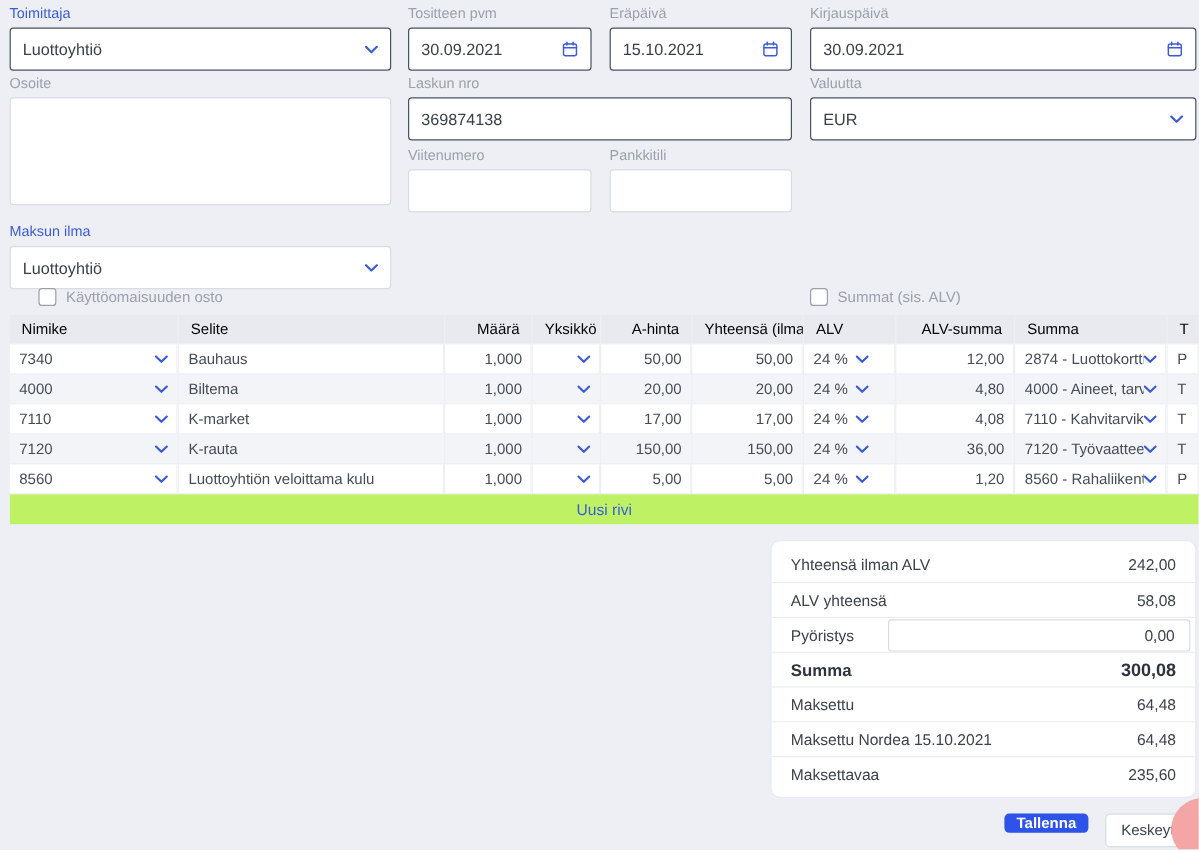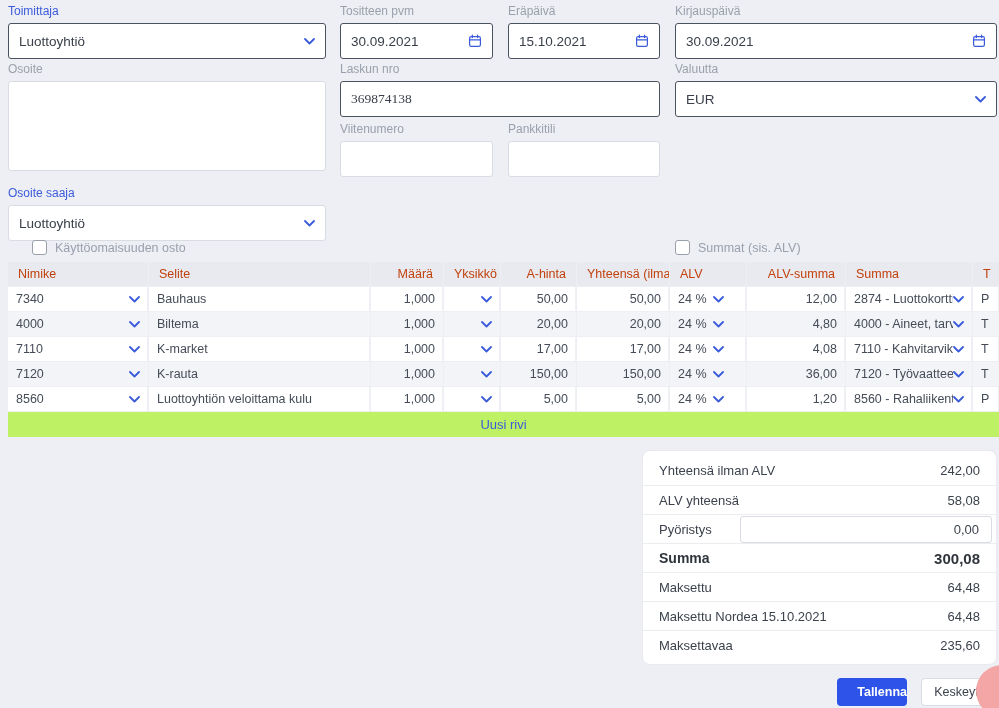--- a/index.html
+++ b/index.html
@@ -14,21 +14,21 @@
   .lbl { display:block; font-size:12px; line-height:14px; color:#9aa0ac; margin-bottom:5px; }
   .lbl.blue { color:#3b5bdb; }
   .ctrl {
     width:100%; height:28px; background:#fff; border-radius:3px;
     display:flex; align-items:center; justify-content:space-between;
     padding:17px 10px; font-size:13.5px; color:#3a404a;
   }
   .ctrl.dark { border:1px solid #4a5260; }
   .ctrl.light { border:1px solid #d9dce3; }
   input.ctrl { display:block; }
-  input.ctrl.dark { border:1px solid #4a5260;font-family:Liberation Serif, serif; }
+  input.ctrl.dark { border:1px solid #4a5260; }
   input.ctrl.light { border:1px solid #d9dce3; }
   textarea.ta {
     width:100%; height:90px; background:#fff; border:1px solid #d9dce3;
     border-radius:3px; resize:none; padding:6px 10px; font-size:13.5px;
     font-family:inherit; color:#3a404a;
   }
   .chev { flex:0 0 auto; }
   .cal { flex:0 0 auto; cursor:pointer; }
 
   .cb { position:absolute; display:flex; align-items:center; gap:8px;
@@ -39,21 +39,21 @@
   
   .table { position:absolute; left:8px; top:262px; width:991px; overflow:hidden;
            font-size:12.5px; color:#454c57; }
   .thead, .trow {
     display:grid;
     grid-template-columns:140px 221px 72px 56px 75px 92px 76px 98px 126px 1fr;
     column-gap:1px;
   }
   .thead { height:24px; margin-bottom:1px; }
   .th { background:#e8eaf0; display:flex; align-items:center; padding:0 10px;
-        white-space:nowrap; overflow:hidden; color:#c2410c;text-align:right; }
+        white-space:nowrap; overflow:hidden; color:#000000;text-align:right; }
   .th.r { justify-content:flex-end; }
   .trow { height:24px; margin-bottom:1px; }
   .td { background:#fff; display:flex; align-items:center; padding:0 8px;
         white-space:nowrap; overflow:hidden; box-shadow:inset -1px 0 0 #f0f1f5; }
   .trow.stripe .td { background:#f3f4f8; box-shadow:none; }
   .td.sel { justify-content:space-between; }
   .td.num { justify-content:flex-end; }
   .td.yks { justify-content:flex-end; }
   .td.alv { justify-content:space-between; padding-right:22px; }
   .td.tili { justify-content:space-between; }
@@ -68,23 +68,23 @@
           justify-content:space-between; padding:0 16px; font-size:13px;
           color:#3c424c; border-top:1px solid #ecedf1;gap:11px; }
   .srow:first-child { border-top:none; }
   .srow.total .s-label { font-weight:700; font-size:14px; color:#2f343c; }
   .srow.total .s-value { font-weight:700; font-size:15px; color:#2f343c; }
   .round-input { position:absolute; right:4px; top:1px; width:252px; height:27px;
           border:1px solid #d9dce3; border-radius:3px; text-align:right;
           padding:0 12px; font-size:13px; color:#3c424c; font-family:inherit; }
 
   
-  .btn-save { position:absolute; left:837px; top:678px; width:70px; height:28px;
+  .btn-save { position:absolute; left:837px; top:678px; width:70px; height:16px;
           background:#2d53e8; color:#fff; border:none; border-radius:4px;
-          font-size:12.5px; font-weight:700; font-family:inherit; cursor:pointer;text-align:right; }
+          font-size:12.5px; font-weight:700; font-family:inherit; cursor:pointer; }
   .btn-cancel { position:absolute; left:921px; top:678px; width:78px; height:28px;
           background:#fff; color:#3c424c; border:1px solid #d9dce3; border-radius:4px;
           font-size:12.5px; font-family:inherit; cursor:pointer; }
   .fab { position:absolute; left:976px; top:665px; width:52px; height:52px;
           border-radius:50%; background:#f4a6a6; z-index:5; cursor:pointer; }
 </style>
 </head>
 <body>
 
 <div class="page">
@@ -168,21 +168,21 @@
     <span class="lbl">Viitenumero</span>
     <input class="ctrl light" value="" style="">
   </div>
 
   <div class="field" style="left:508px;top:122px;width:152px;">
     <span class="lbl">Pankkitili</span>
     <input class="ctrl light" value="" style="">
   </div>
 
   <div class="field" style="left:8px;top:186px;width:318px;">
-    <span class="lbl blue">Osoite saaja</span>
+    <span class="lbl blue">Maksun ilma</span>
     <div class="ctrl light">
       <span>Luottoyhtiö</span>
       <svg class="chev" width="11" height="7" viewBox="0 0 11 7">
           <path d="M1 1l4.5 4.5L10 1" fill="none" stroke="#3b5bdb" stroke-width="1.8" stroke-linecap="round" stroke-linejoin="round"></path>
         </svg>
     </div>
   </div>
 
   <label class="cb" style="left:8px;top:240px;padding-left:24px;">
     <input type="checkbox" style="">

